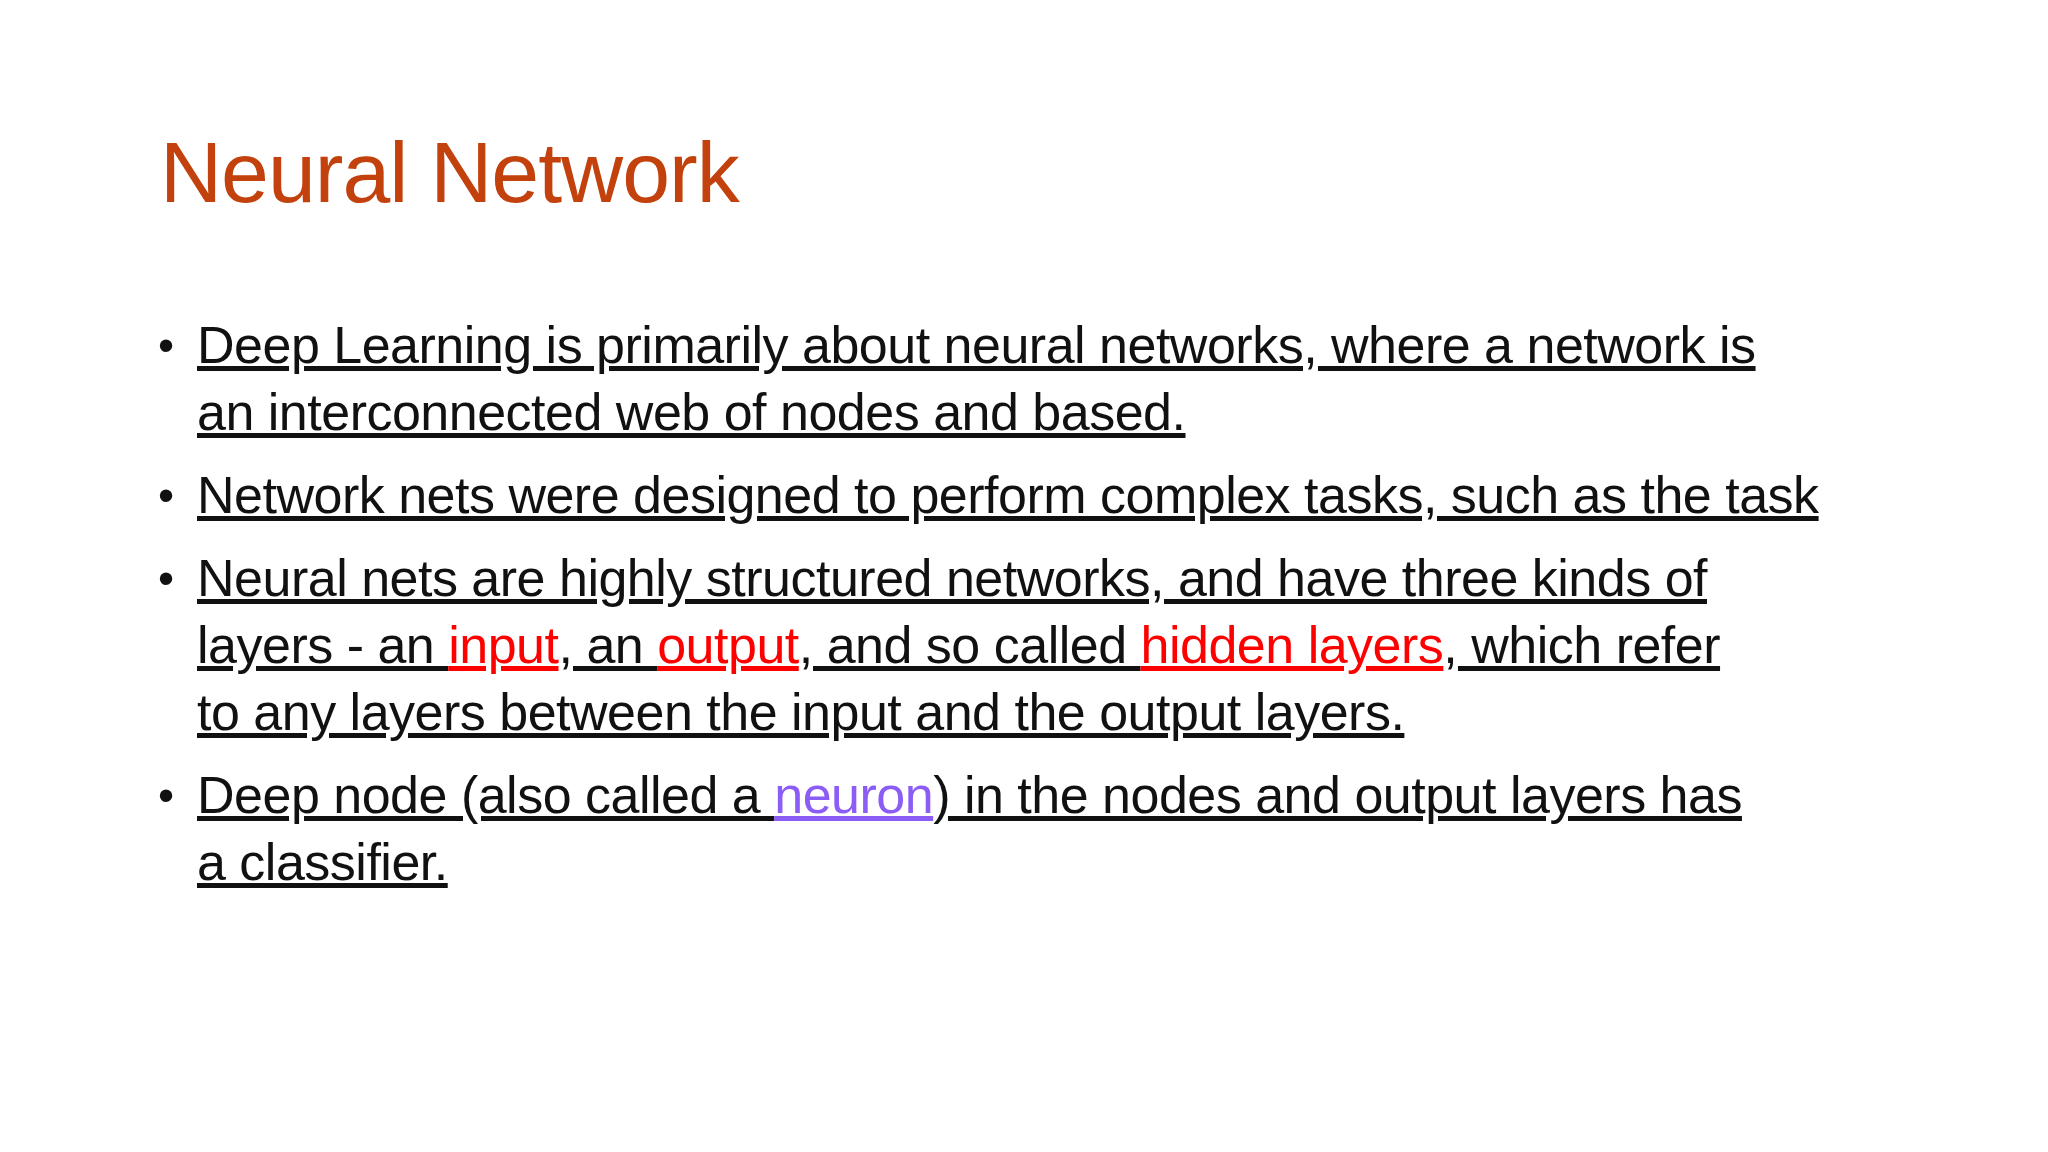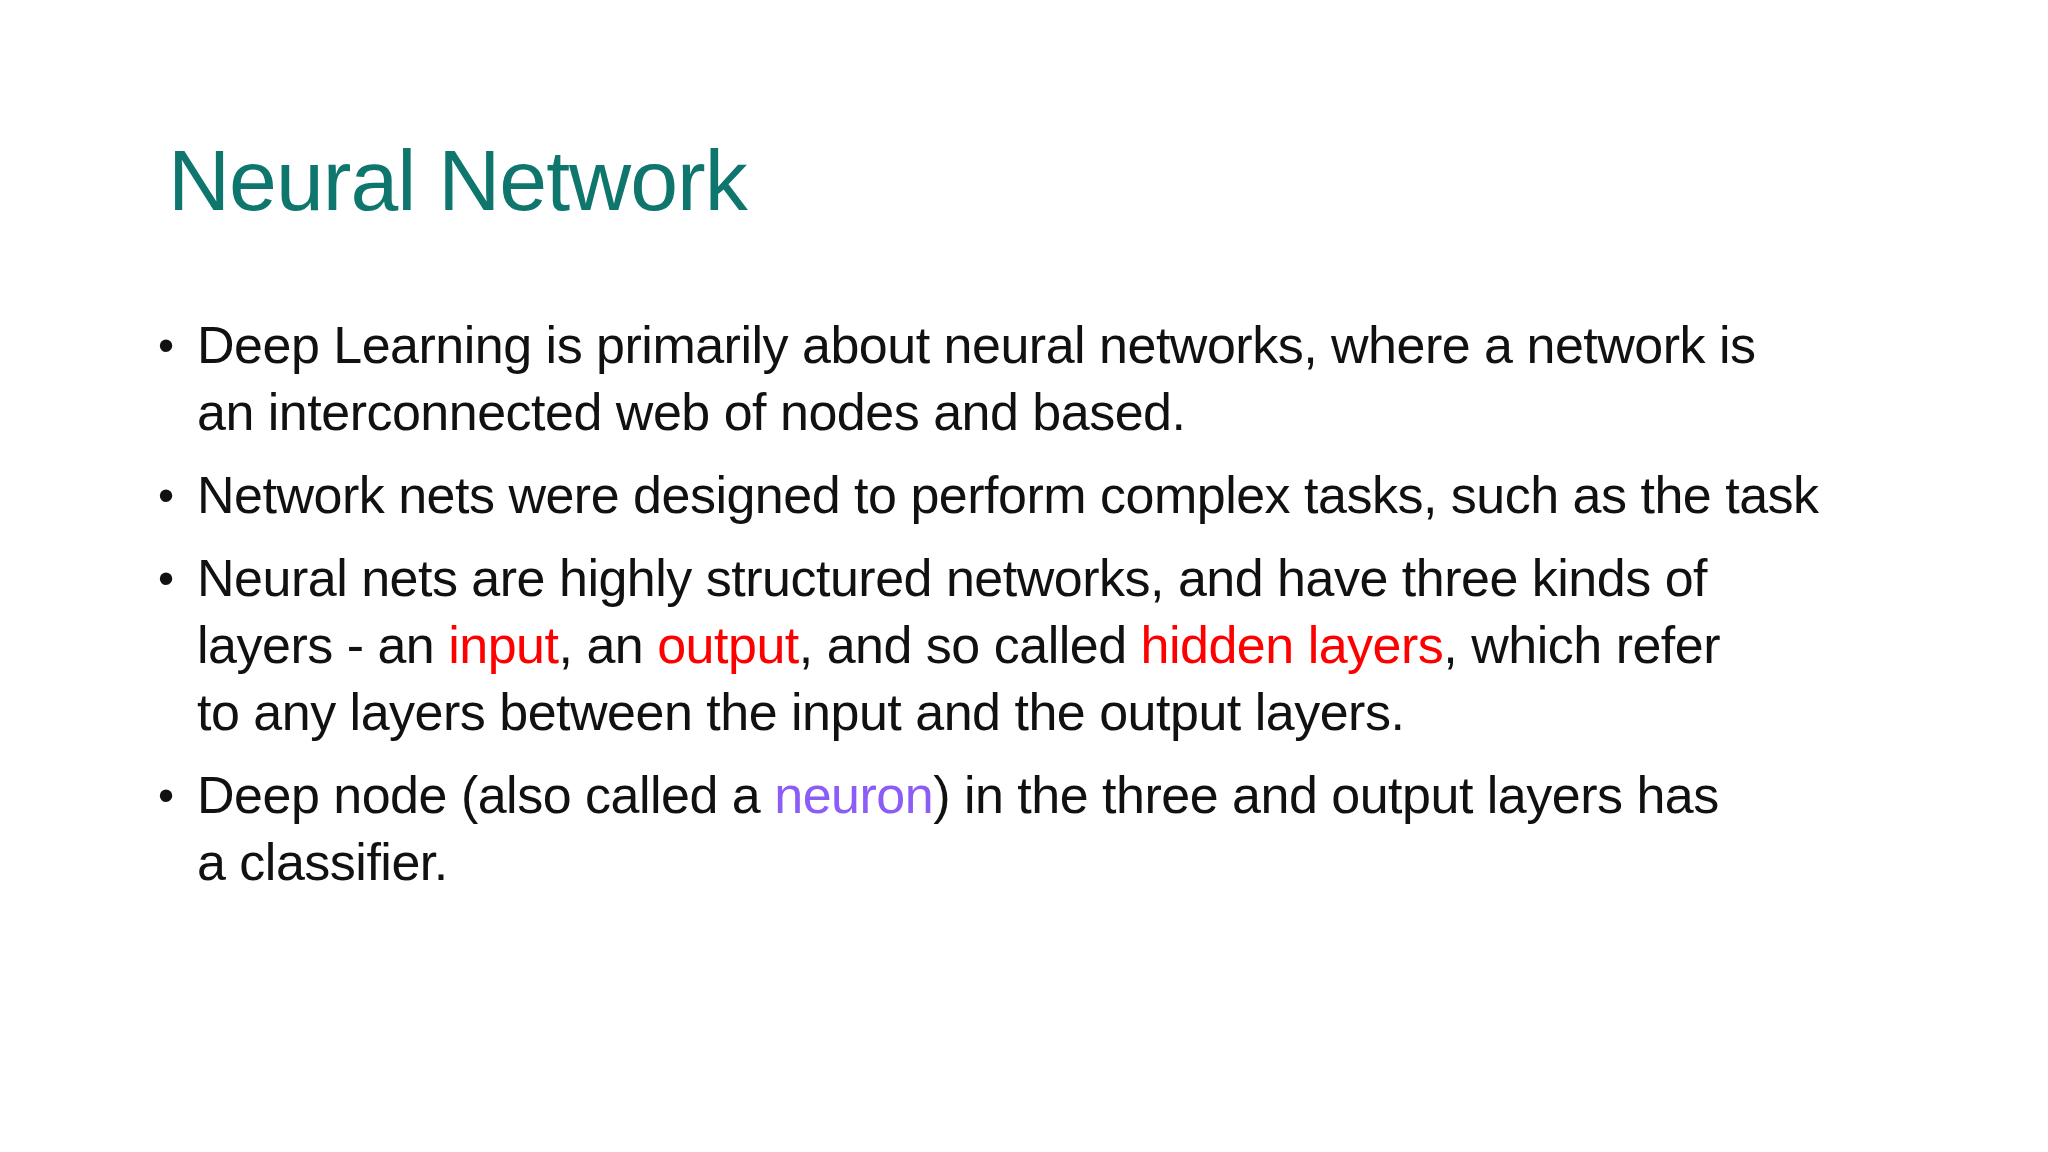--- a/index.html
+++ b/index.html
@@ -13,26 +13,26 @@
     height: 1152px;
     background: #ffffff;
     overflow: hidden;
     font-family: "Liberation Sans", sans-serif;
     color: #111111;
   }
   .slide-title {
     position: absolute;
     left: 160px;
     top: 126px;
-    margin: 8px;
+    margin: 0;
     font-size: 86px;
     line-height: 92px;
     font-weight: 300;
     letter-spacing: -1px;
-    color: #0f766e;
+    color: #c2410c;
   }
   .bullet-list {
     position: absolute;
     left: 158px;
     top: 312px;
     width: 1810px;
     margin: 0;
     padding: 0;
     list-style: none;
   }
@@ -47,26 +47,26 @@
   }
   .bullet-marker {
     position: absolute;
     left: 0;
     top: 0;
     width: 30px;
     font-size: 46px;
     line-height: 66px;
     letter-spacing: 0;
   }
-  .run { white-space: pre-wrap; }
+  .run { white-space: pre-wrap; text-decoration: underline; }
 </style>
 </head>
 <body>
 
 <div class="slide" style="background: rgb(255, 255, 255); color: rgb(17, 17, 17);">
   <h1 class="slide-title">Neural Network</h1>
   <ul class="bullet-list">
       <li class="bullet-item"><span class="bullet-marker">•</span><span class="run">Deep Learning is primarily about neural networks, where a network is</span><br><span class="run">an interconnected web of nodes and based.</span></li>
       <li class="bullet-item"><span class="bullet-marker">•</span><span class="run">Network nets were designed to perform complex tasks, such as the task</span><br></li>
       <li class="bullet-item"><span class="bullet-marker">•</span><span class="run">Neural nets are highly structured networks, and have three kinds of</span><br><span class="run">layers - an </span><span class="run" style="color: rgb(254, 0, 0);">input</span><span class="run">, an </span><span class="run" style="color: rgb(254, 0, 0);">output</span><span class="run">, and so called </span><span class="run" style="color: rgb(254, 0, 0);">hidden layers</span><span class="run">, which refer</span><br><span class="run">to any layers between the input and the output layers.</span></li>
-      <li class="bullet-item"><span class="bullet-marker">•</span><span class="run">Deep node (also called a </span><span class="run" style="color: #8b5cf6;">neuron</span><span class="run">) in the three and output layers has</span><br><span class="run">a classifier.</span></li>
+      <li class="bullet-item"><span class="bullet-marker">•</span><span class="run">Deep node (also called a </span><span class="run" style="color: #8b5cf6;">neuron</span><span class="run">) in the nodes and output layers has</span><br><span class="run">a classifier.</span></li>
     </ul>
 </div>
 
 </body></html>

